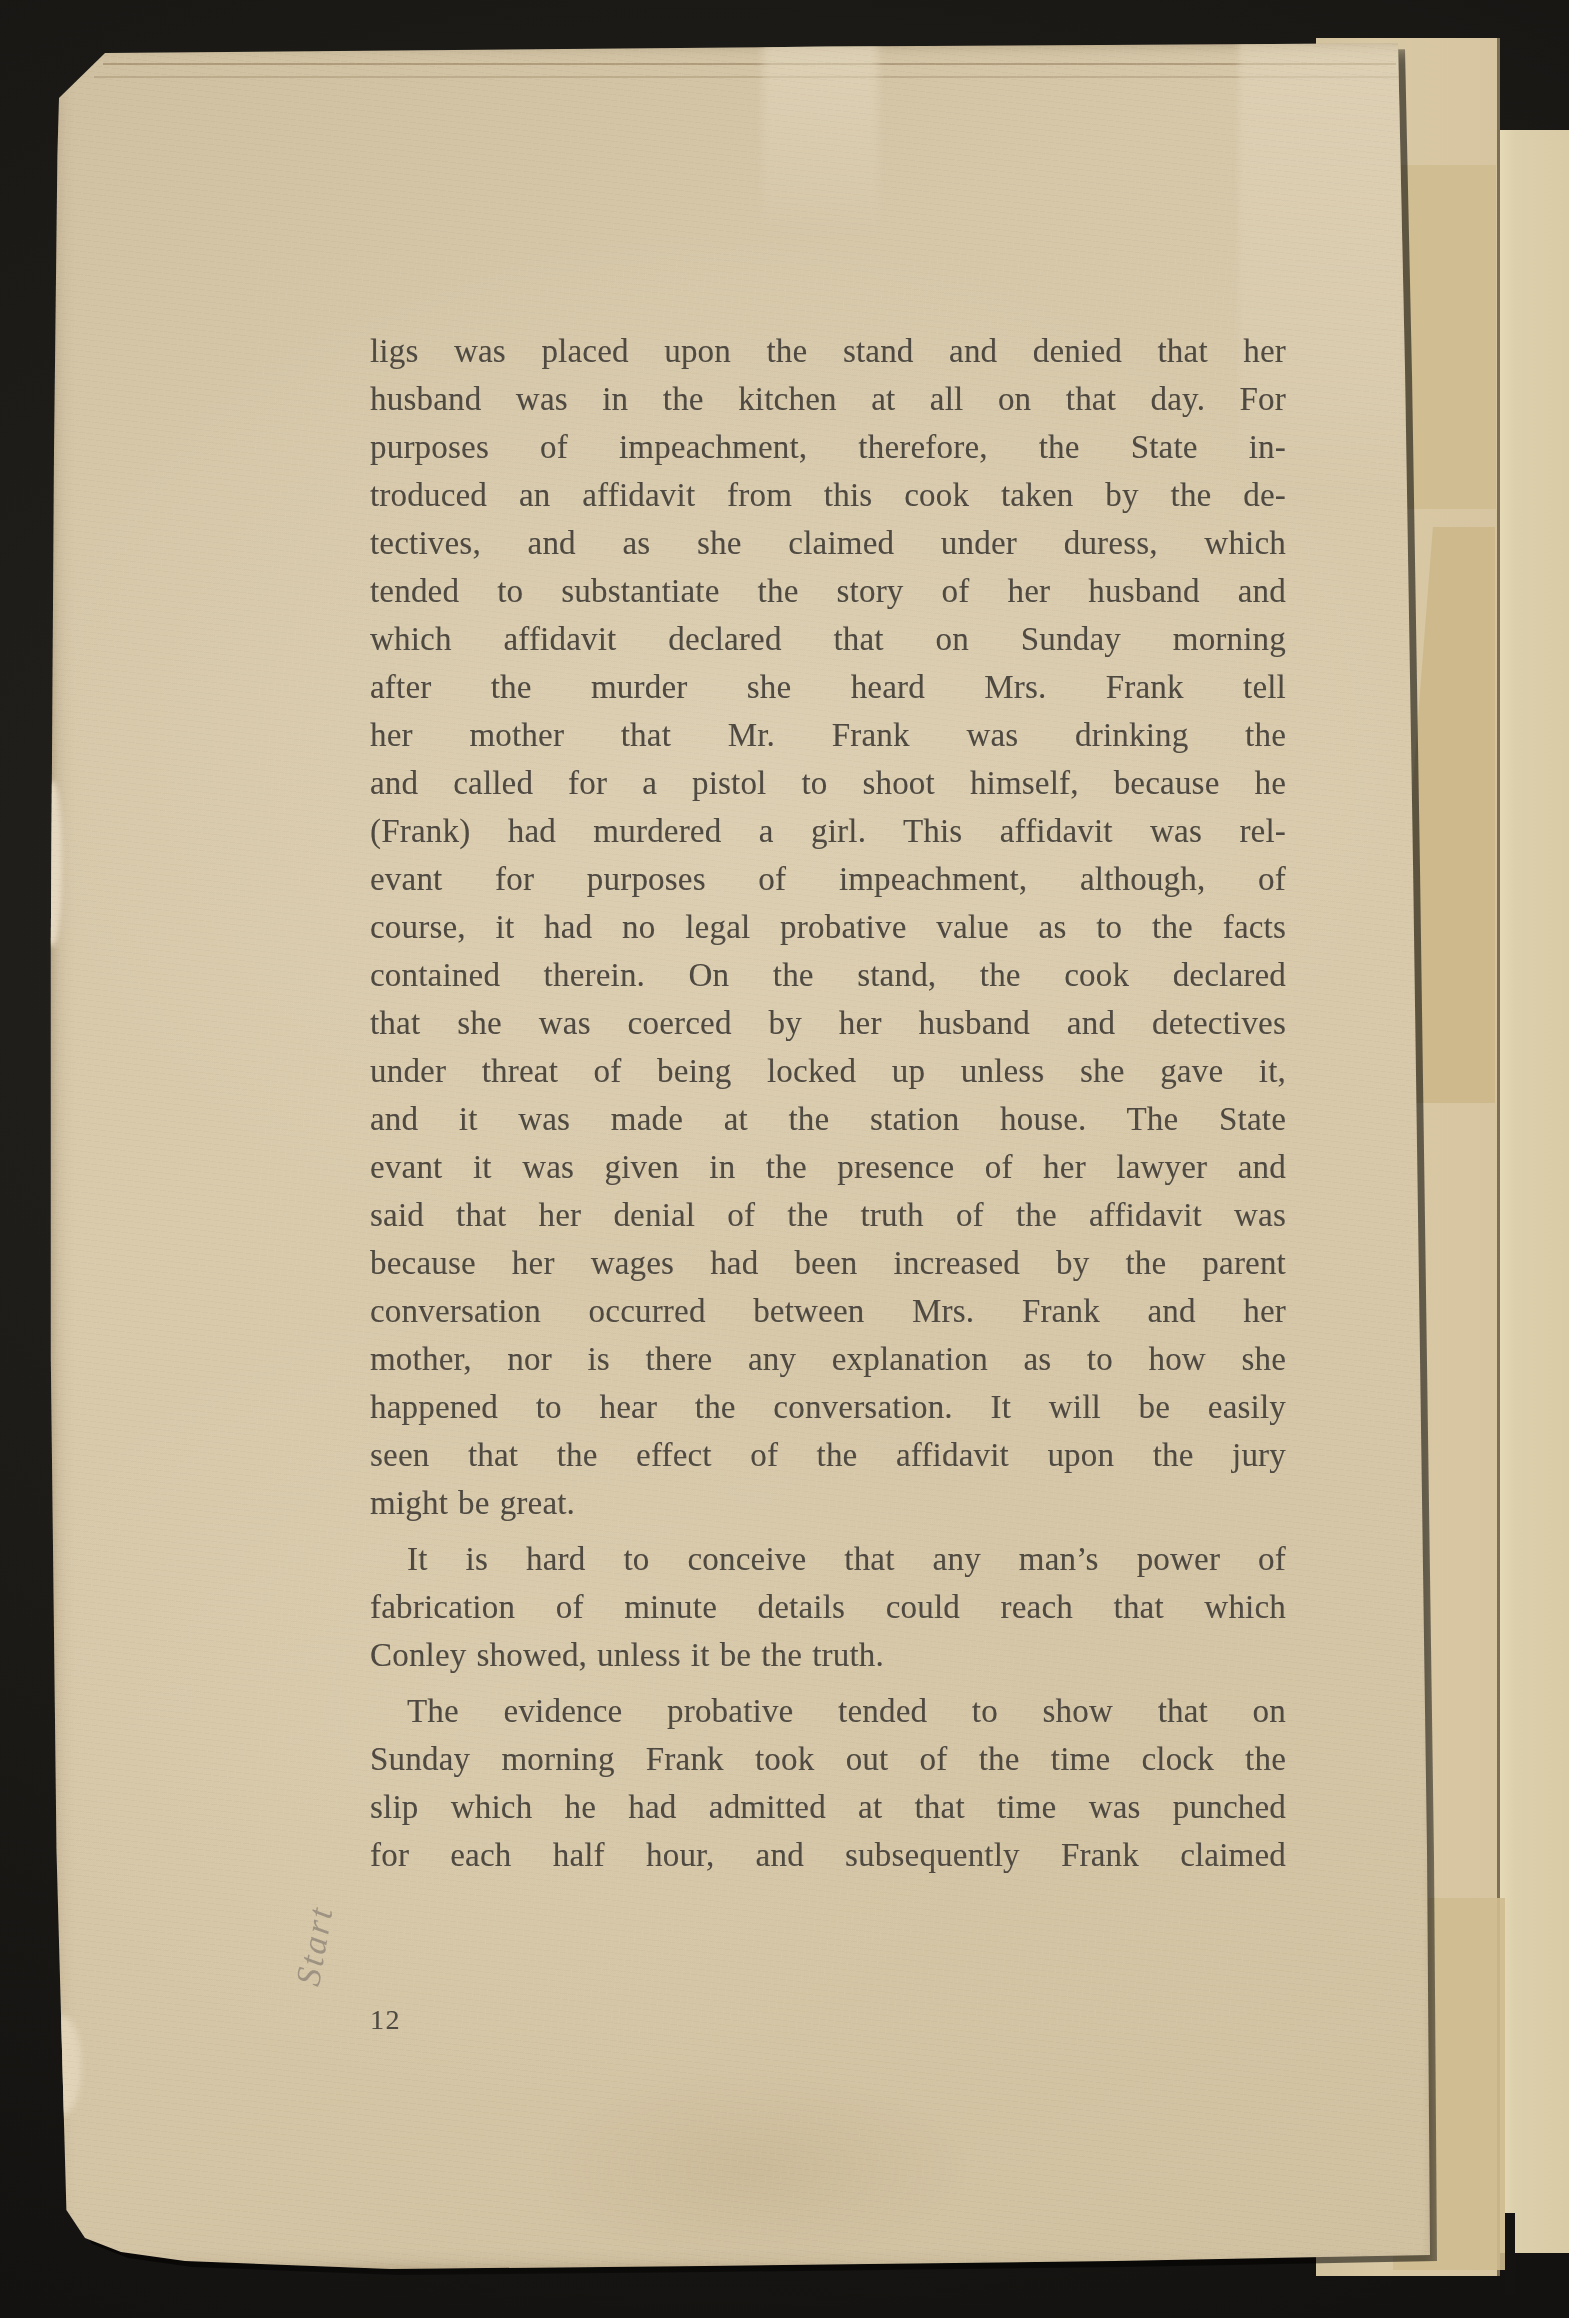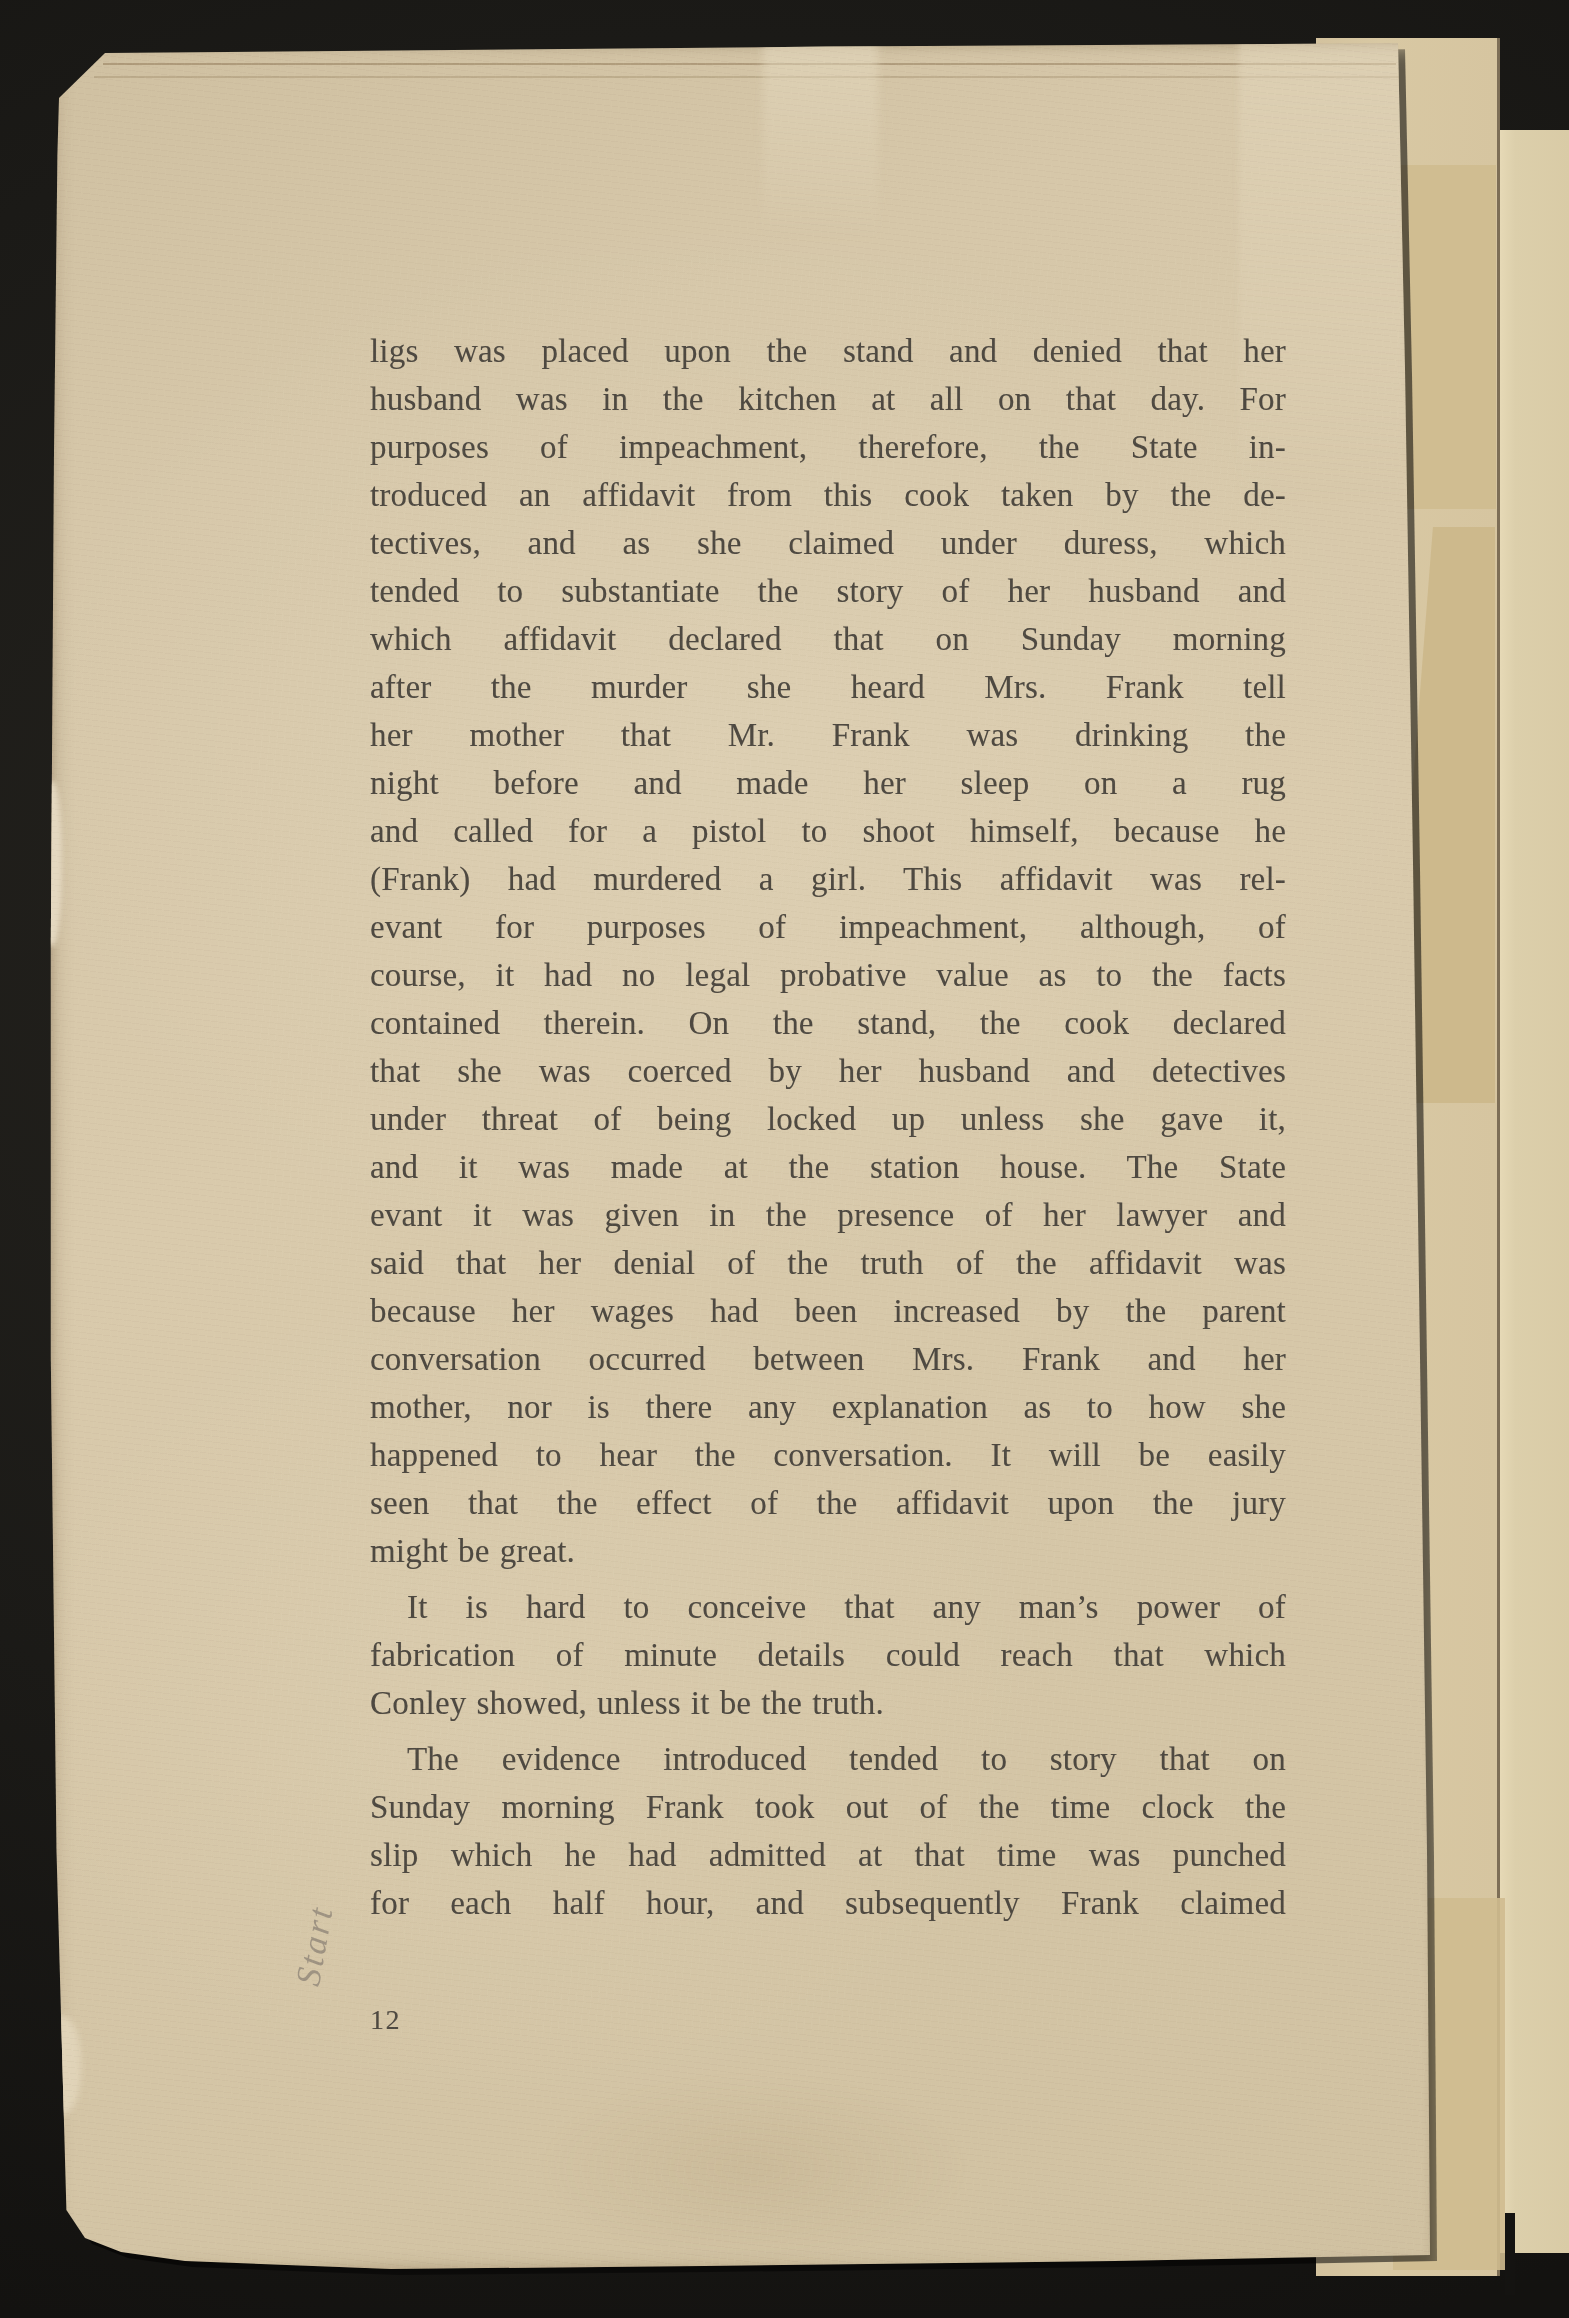--- a/index.html
+++ b/index.html
@@ -130,21 +130,20 @@
         <div class="para">
           <div class="line">ligs was placed upon the stand and denied that her</div>
           <div class="line">husband was in the kitchen at all on that day. For</div>
           <div class="line">purposes of impeachment, therefore, the State in-</div>
           <div class="line">troduced an affidavit from this cook taken by the de-</div>
           <div class="line">tectives, and as she claimed under duress, which</div>
           <div class="line">tended to substantiate the story of her husband and</div>
           <div class="line">which affidavit declared that on Sunday morning</div>
           <div class="line">after the murder she heard Mrs. Frank tell</div>
           <div class="line">her mother that Mr. Frank was drinking the</div>
-          <div class="line">night before and made her sleep on a rug</div>
           <div class="line">and called for a pistol to shoot himself, because he</div>
           <div class="line">(Frank) had murdered a girl. This affidavit was rel-</div>
           <div class="line">evant for purposes of impeachment, although, of</div>
           <div class="line">course, it had no legal probative value as to the facts</div>
           <div class="line">contained therein. On the stand, the cook declared</div>
           <div class="line">that she was coerced by her husband and detectives</div>
           <div class="line">under threat of being locked up unless she gave it,</div>
           <div class="line">and it was made at the station house. The State</div>
           <div class="line">evant it was given in the presence of her lawyer and</div>
           <div class="line">said that her denial of the truth of the affidavit was</div>
@@ -154,21 +153,21 @@
           <div class="line">happened to hear the conversation. It will be easily</div>
           <div class="line">seen that the effect of the affidavit upon the jury</div>
           <div class="line flush">might be great.</div>
         </div>
         <div class="para">
           <div class="line indent">It is hard to conceive that any man’s power of</div>
           <div class="line">fabrication of minute details could reach that which</div>
           <div class="line flush">Conley showed, unless it be the truth.</div>
         </div>
         <div class="para">
-          <div class="line indent">The evidence introduced tended to story that on</div>
+          <div class="line indent">The evidence probative tended to show that on</div>
           <div class="line">Sunday morning Frank took out of the time clock the</div>
           <div class="line">slip which he had admitted at that time was punched</div>
           <div class="line">for each half hour, and subsequently Frank claimed</div>
         </div>
       </div>
 
     <div class="page-number">12</div>
 
     <div class="handwriting">Start</div>
   </div>

